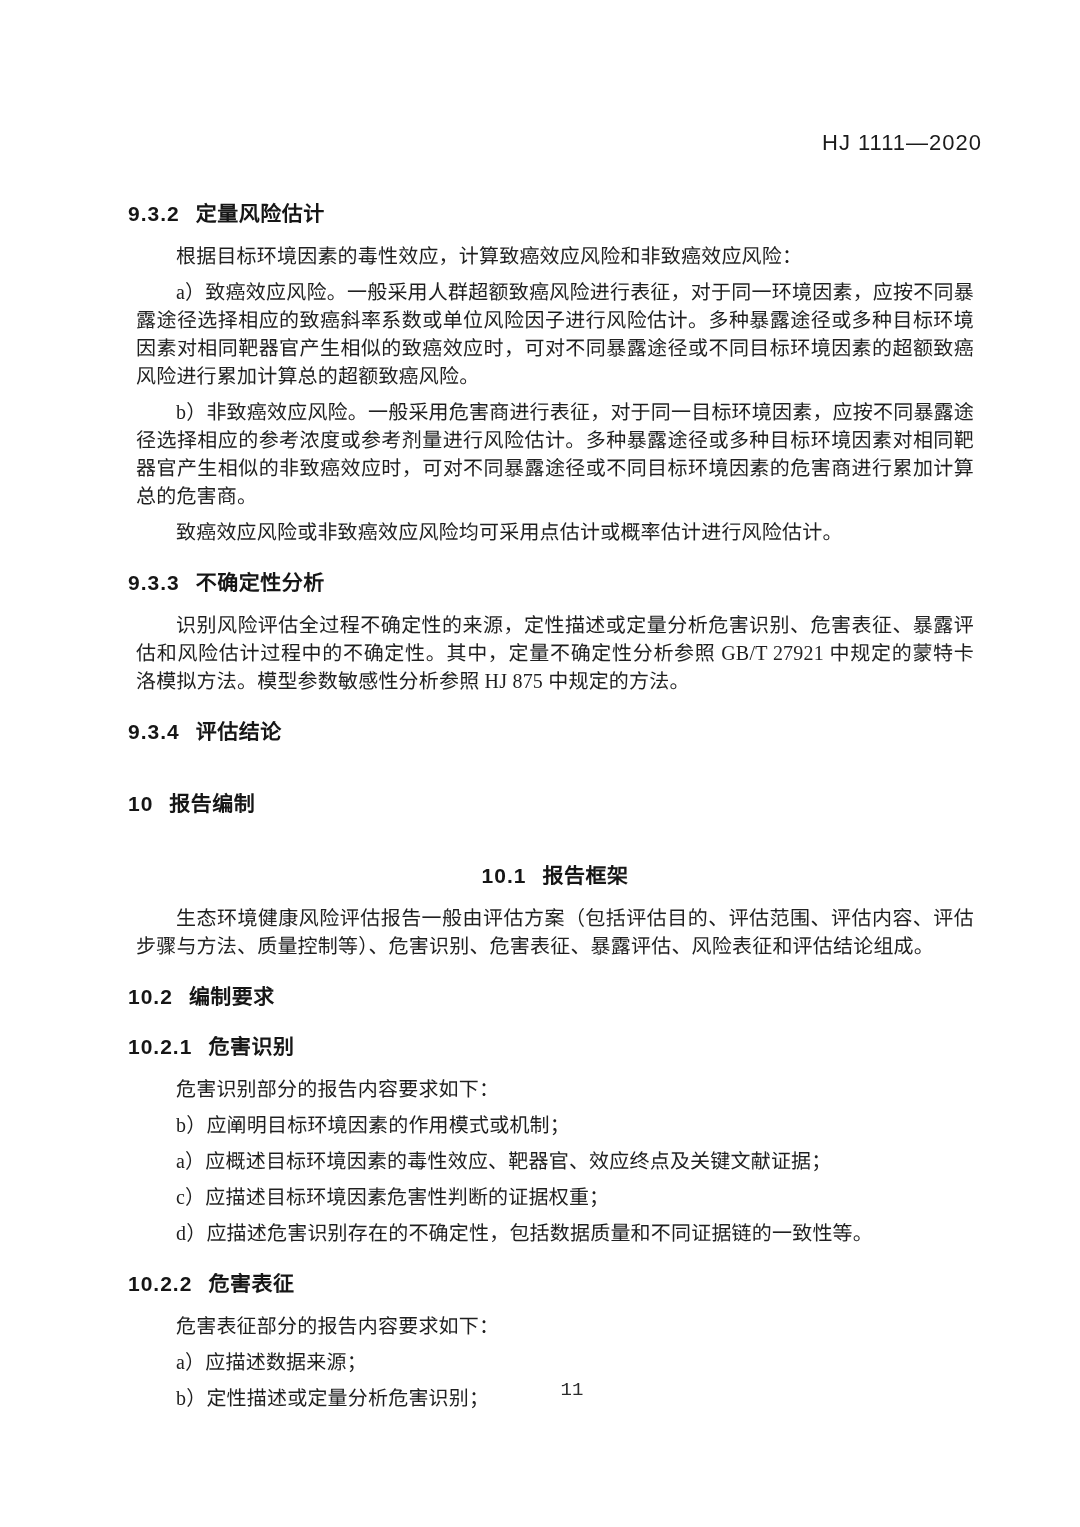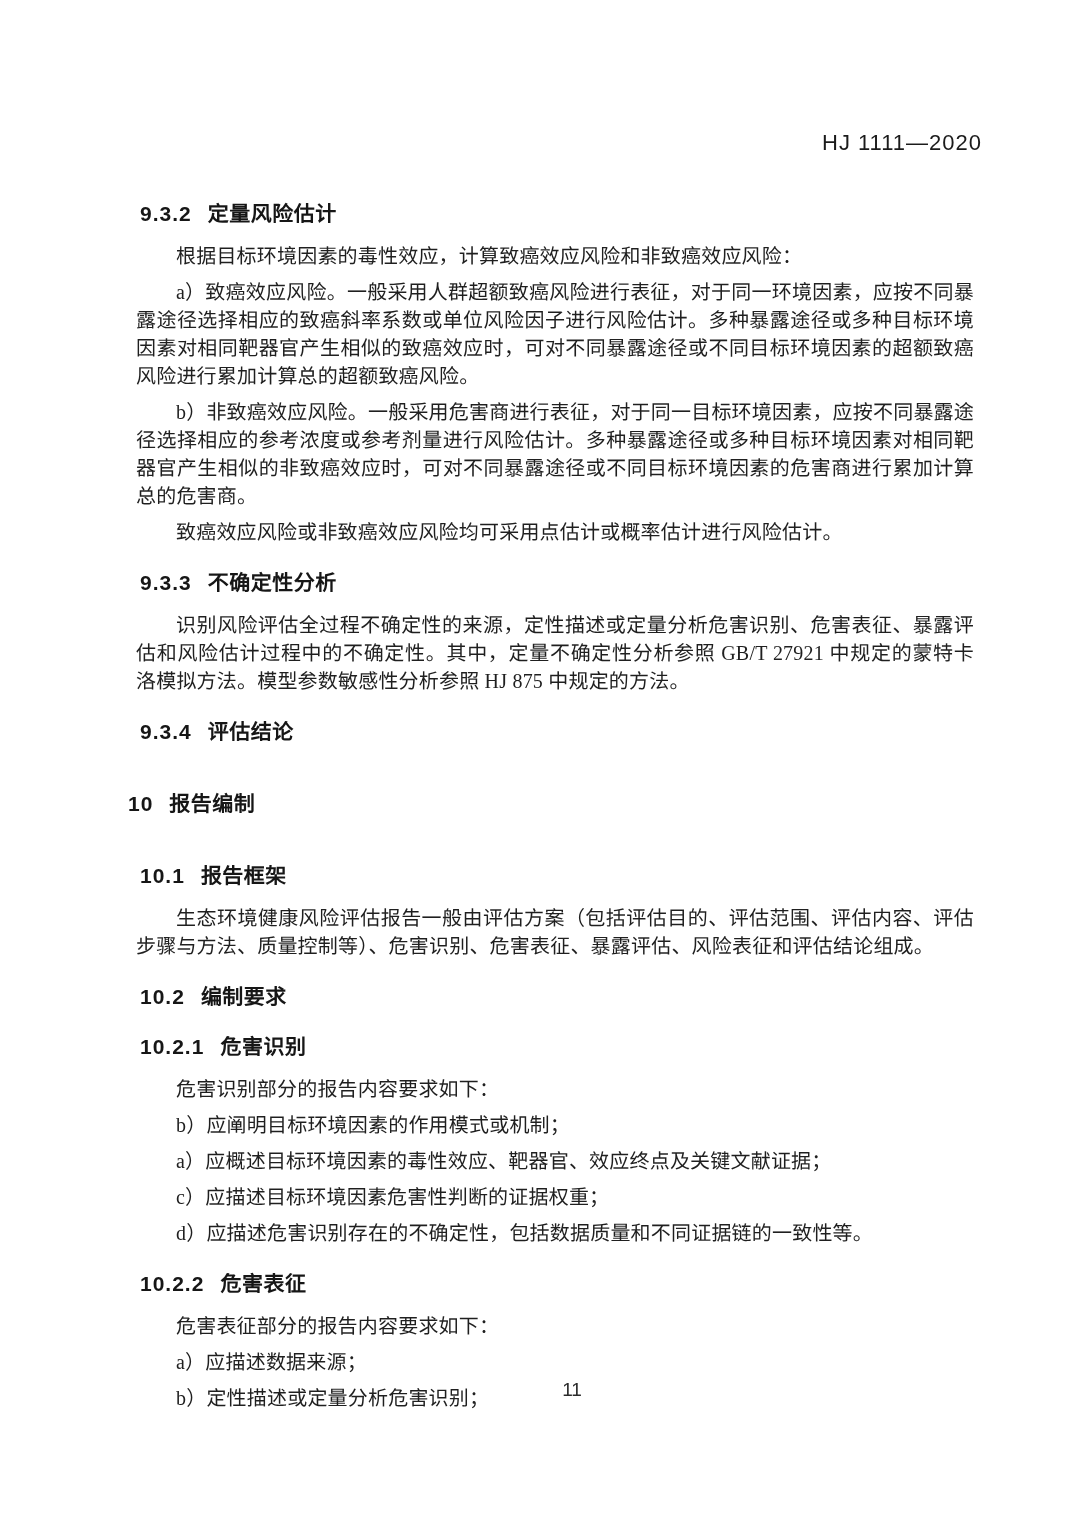--- a/index.html
+++ b/index.html
@@ -20,44 +20,44 @@
     letter-spacing: 1px;
     color: #1b1b1b;
     margin: 0;
     line-height: 26px;
   }
   h2.sec {
     font-family: "Liberation Sans", "DejaVu Sans", sans-serif;
     font-weight: 700;
     font-size: 21px;
     color: #161616;
-    margin: 24px 0 15px 12px;
+    margin: 24px 0 15px 0;
     line-height: 26px;
     letter-spacing: 0.5px;
   }
   h2.sec .num { margin-right: 16px; letter-spacing: 1px; }
   h2.first { margin-top: 45px; }
   h2.chapter { margin: 46px 0 46px 0; }
-  h2.after-chapter { margin-top: 0; }
+  h2.after-chapter { margin-top: 0; text-align: center; }
   p.body {
     font-family: "Liberation Serif", "DejaVu Serif", serif;
     font-size: 20px;
     line-height: 28px;
     color: #1f1f1f;
     text-align: justify;
     text-indent: 2em;
     margin: 8px;
     letter-spacing: 0.2px;
   }
   .footer-num {
     position: absolute;
     top: 1379px;
     left: 572px;
     transform: translateX(-50%);
-    font-family: Liberation Sans, sans-serif;
+    font-family: Liberation Mono, monospace;
     font-size: 19px;
     color: #2b2b2b;
   }
 </style>
 </head>
 <body>
 
 <div class="page">
 
   <header class="doc-header">

